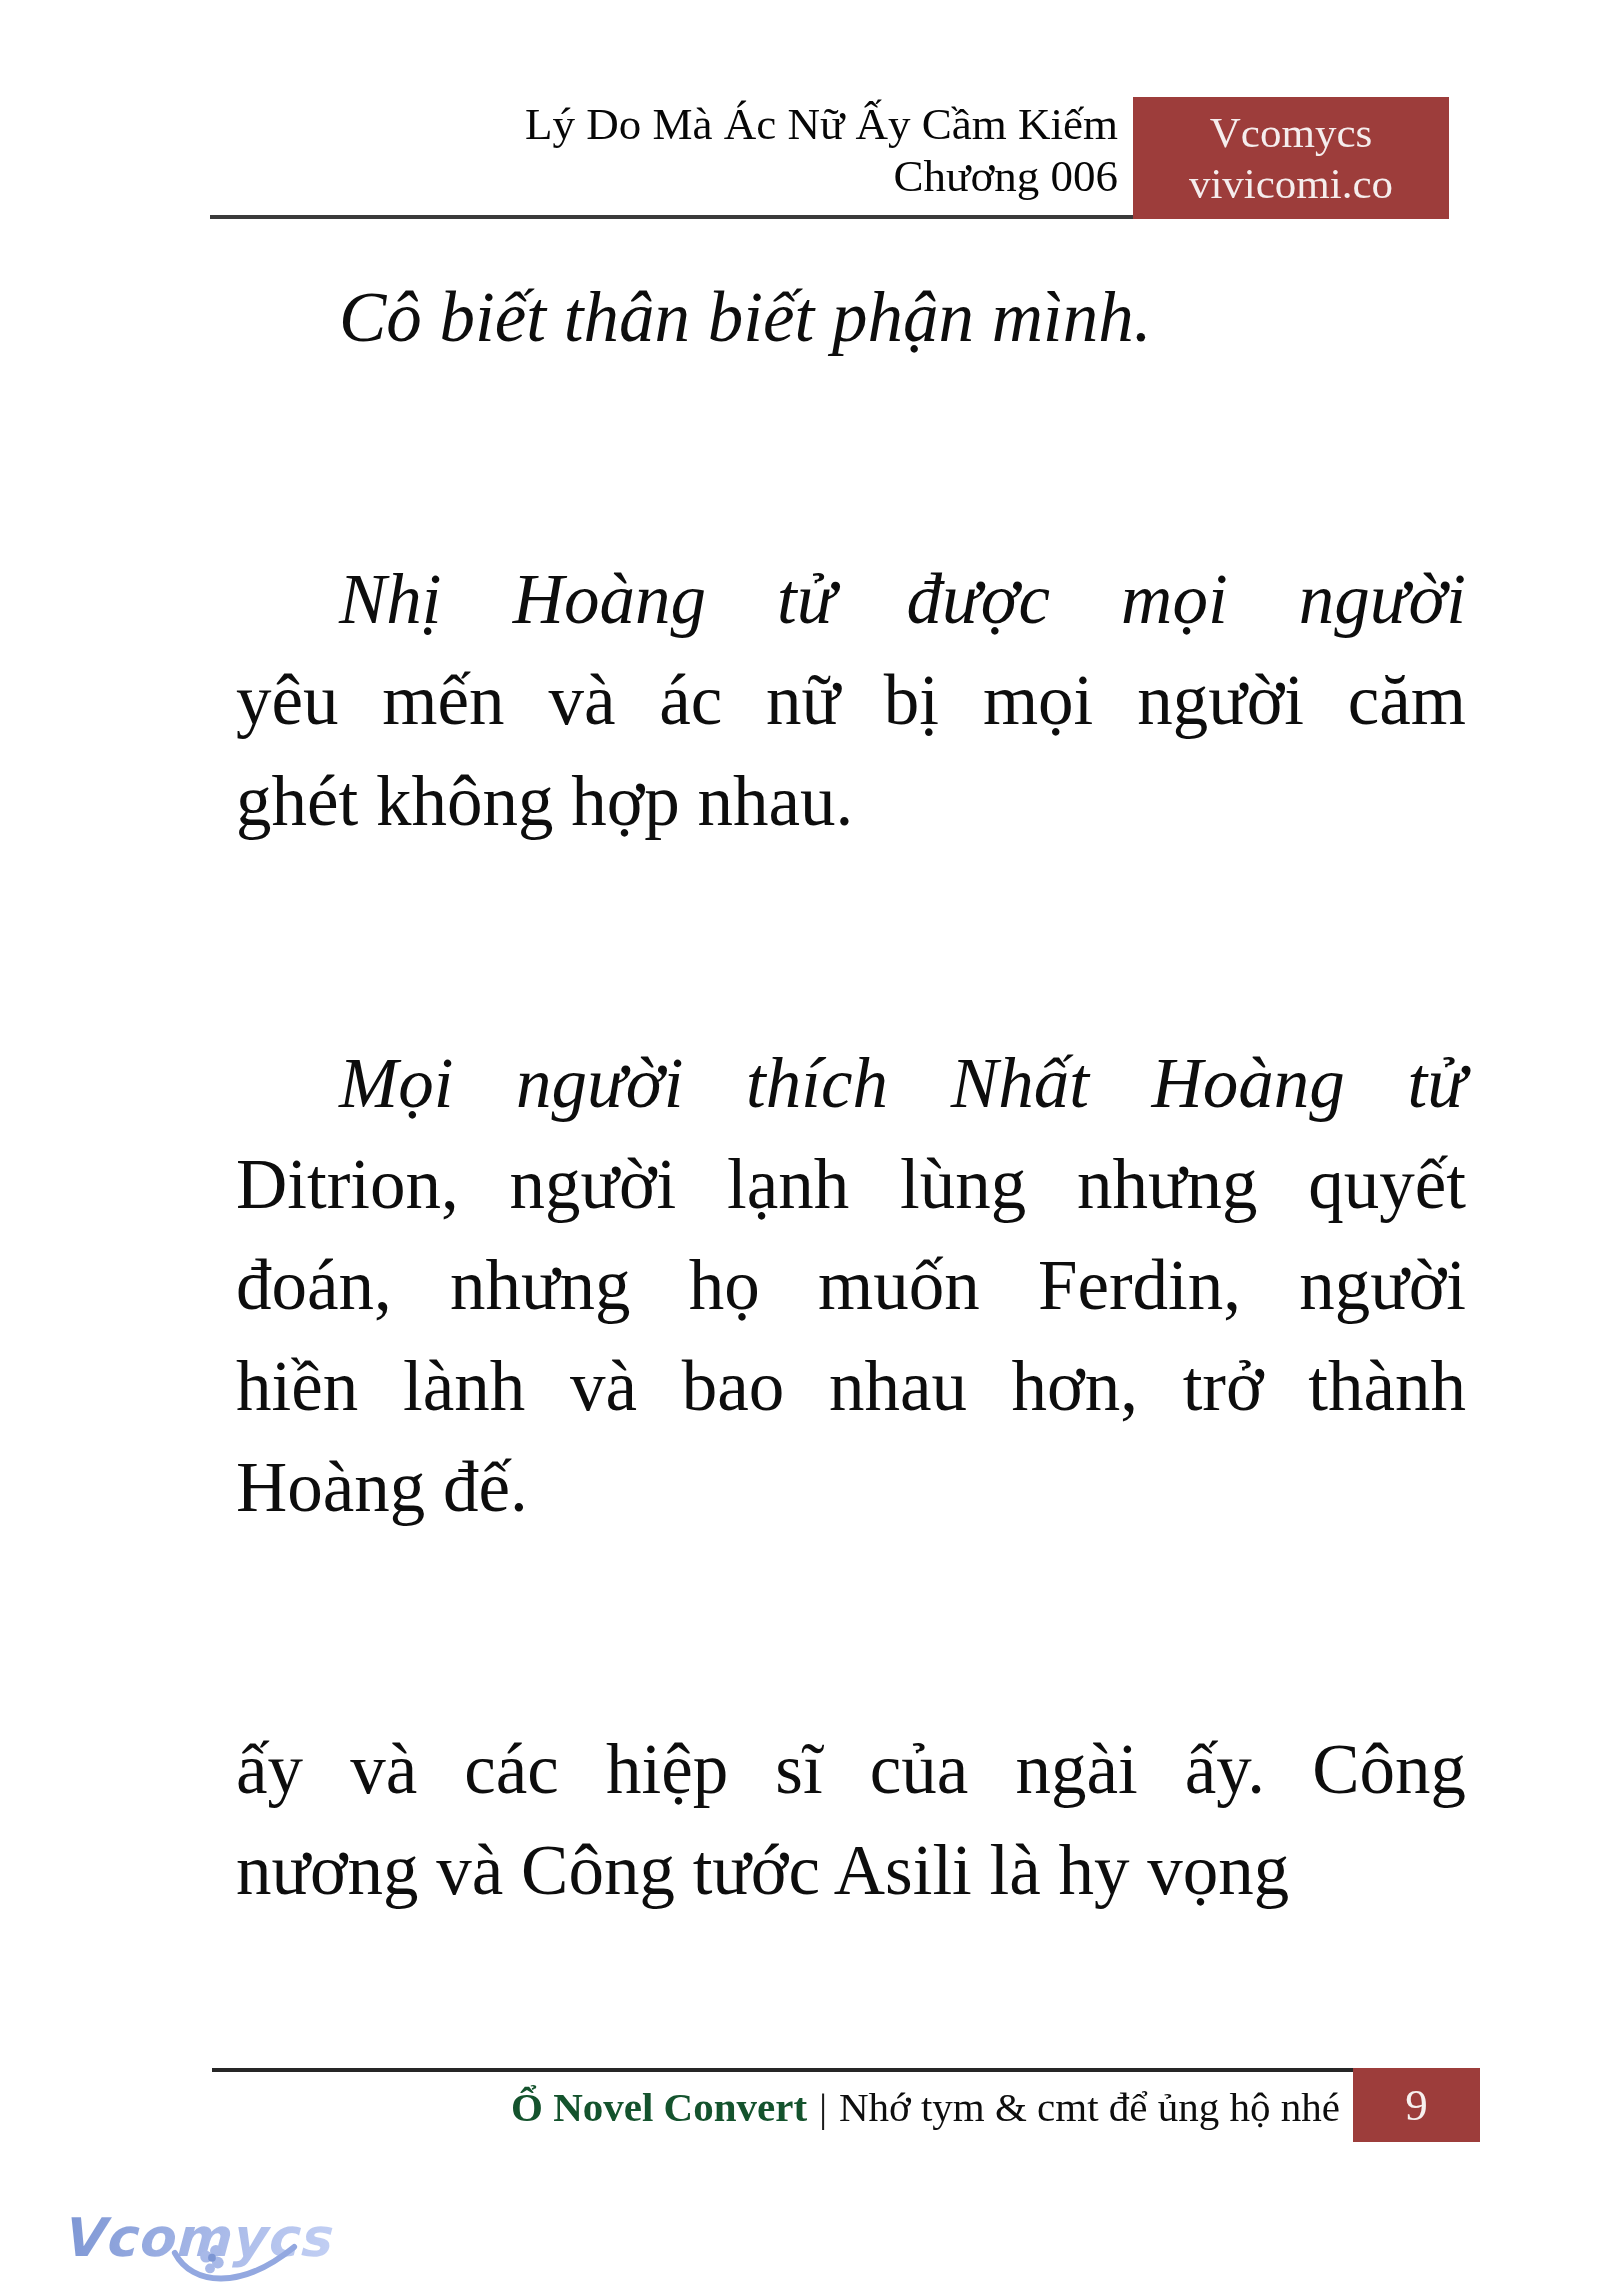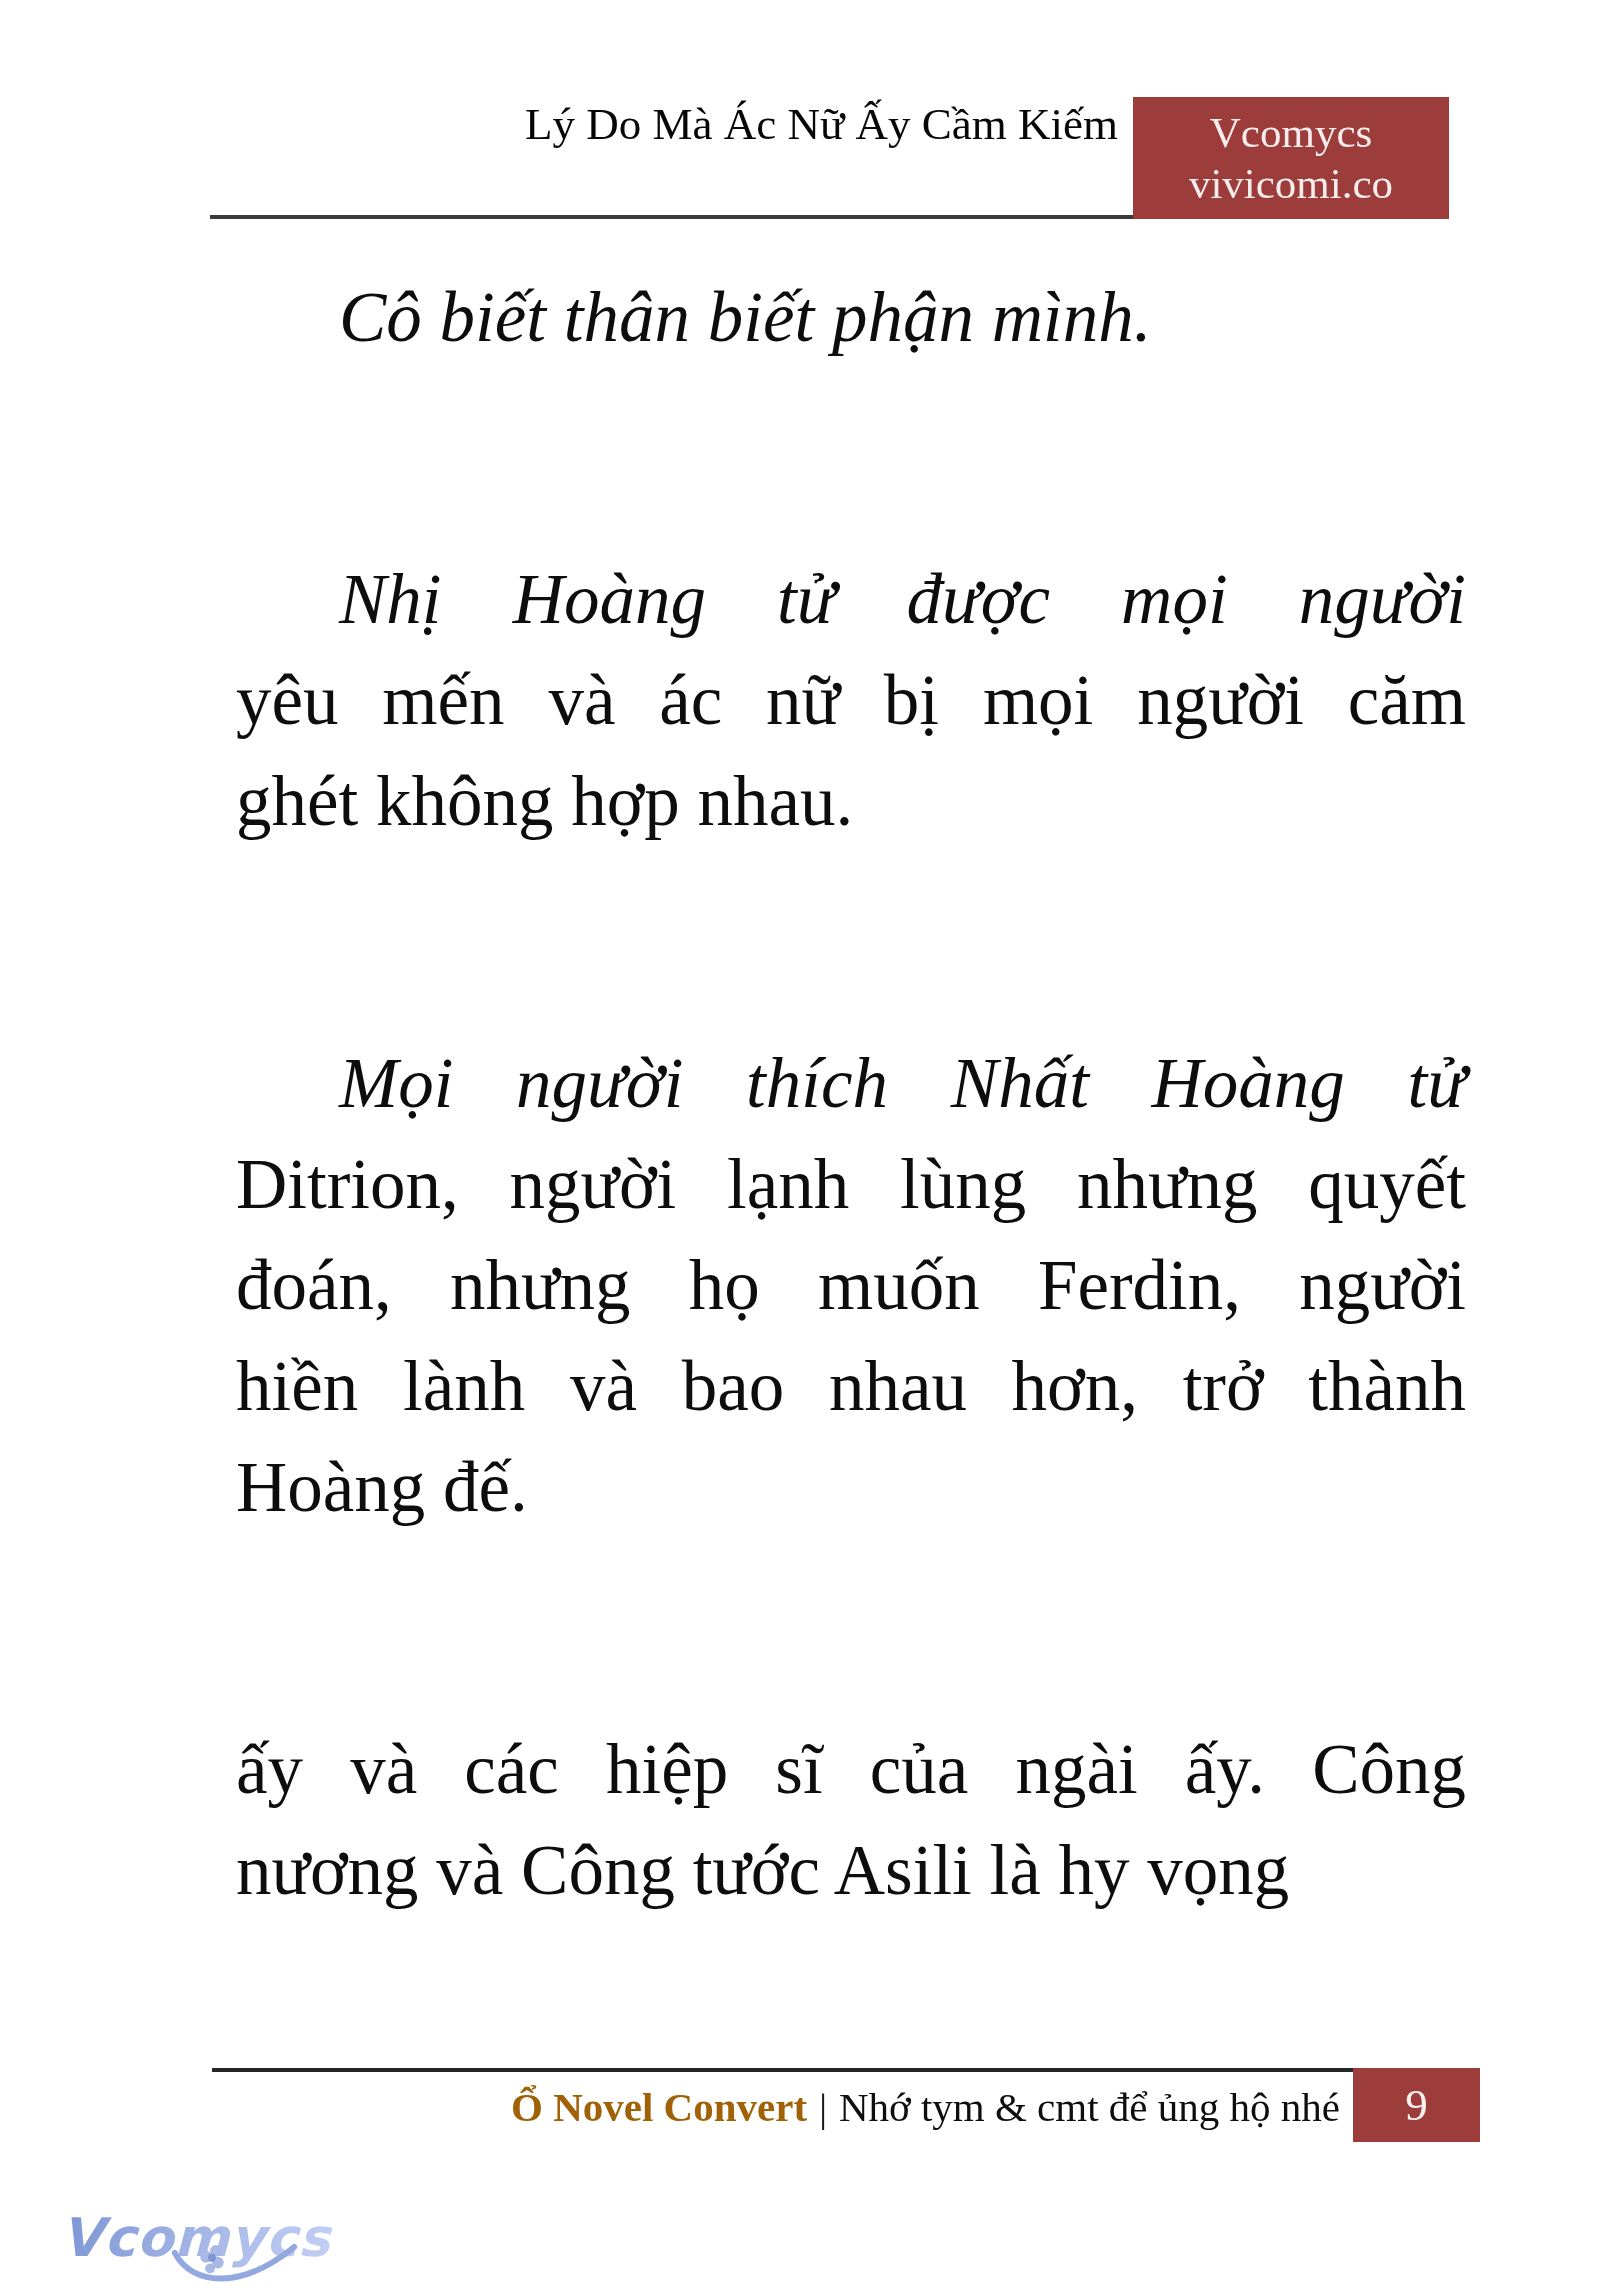--- a/index.html
+++ b/index.html
@@ -38,21 +38,21 @@
 
   
   .footer-rule {
     position:absolute; left:172px; top:2068px; width:1142px; height:3.9px;
     background:#262626;
   }
   .footer-text {
     position:absolute; top:2082px; right:322px; white-space:nowrap;
     font-size:41px; line-height:51px; color:#0e0e0e;
   }
-  .footer-brand { color:#a16207; font-weight:bold; }
+  .footer-brand { color:#14532d; font-weight:bold; }
   .footer-sep { padding:0 11.8px; font-weight:normal; color:#1a1a1a; }
   .page-box {
     position:absolute; left:1313px; top:2068px; width:127px; height:74px;
     background:#9d3d3b; color:#f7f1ef; font-size:45px; line-height:74px;
     text-align:center;
   }
 
   
   .watermark {
     position:absolute; left:25.5px; top:2207px;
@@ -64,20 +64,21 @@
   }
   .flourish { position:absolute; left:125px; top:2241px; }
 </style>
 </head>
 <body>
 
 <div class="page">
 
   <div class="header-title">
     <div>Lý Do Mà Ác Nữ Ấy Cầm Kiếm</div>
+    <div>Chương 006</div>
   </div>
 
   <div class="header-rule"></div>
 
   <div class="brand-box">
     <div>Vcomycs</div>
     <div>vivicomi.co</div>
   </div>
 
   <div class="body-text">

